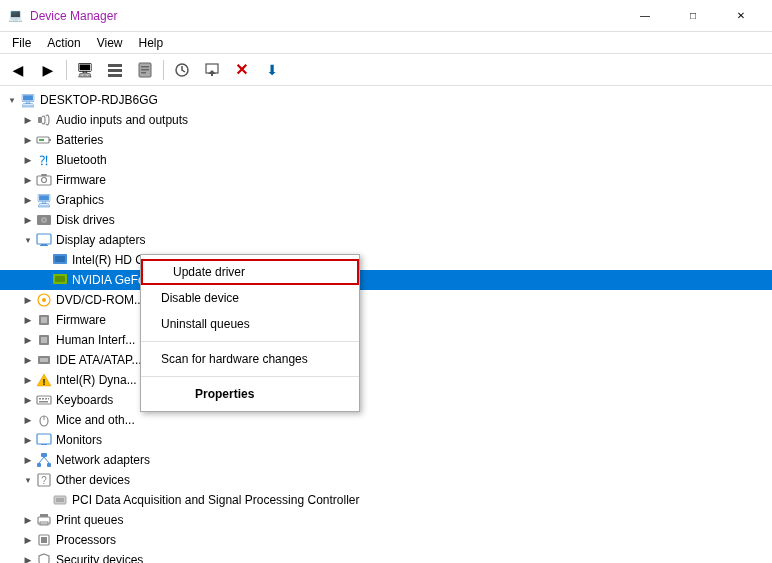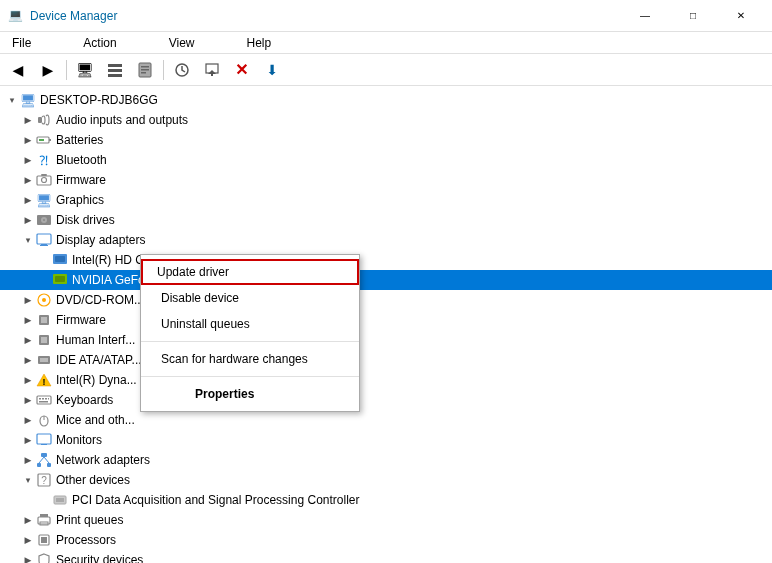--- a/index.html
+++ b/index.html
@@ -26,21 +26,21 @@
       display: flex;
       align-items: center;
       gap: 6px;
     }
     .title-bar-icon {
       width: 16px;
       height: 16px;
     }
     .title-bar-text {
       font-size: 12px;
-      color: #0369a1;
+      color: #a21caf;
     }
     .title-bar-controls {
       display: flex;
       gap: 2px;
     }
     .title-btn {
       width: 46px;
       height: 32px;
       border: none;
       background: transparent;
@@ -53,21 +53,20 @@
     }
 
     
     .menu-bar {
       background: #ffffff;
       height: 22px;
       display: flex;
       align-items: center;
       padding: 0 4px;
       border-bottom: 1px solid #e0e0e0;
-      gap: 36px;
     }
     .menu-item {
       padding: 2px 8px;
       font-size: 12px;
       cursor: pointer;
       height: 22px;
       display: flex;
       align-items: center;
     }
 
@@ -505,21 +504,21 @@
       <span class="tree-expand">▶</span>
       <span class="tree-icon">
           <svg width="16" height="16" viewBox="0 0 16 16">
             <path d="M8 2 L13 4 L13 9 Q13 13 8 15 Q3 13 3 9 L3 4 Z" fill="none" stroke="#888" stroke-width="1.2"></path>
           </svg>
         </span>
       <span class="tree-label">Security devices</span>
     </div>
 
     <div class="context-menu">
-      <div class="context-menu-item" style="border: 2px solid #cc0000; padding: 4px 14px; background:#fff;">
+      <div class="context-menu-item" style="border: 2px solid #cc0000; padding: 4px 30px; background:#fff;">
         <span>Update driver</span>
       </div>
       <div class="context-menu-item">
         <span>Disable device</span>
       </div>
       <div class="context-menu-item">
         <span>Uninstall queues</span>
       </div>
       <div class="context-menu-separator"></div>
       <div class="context-menu-item">

